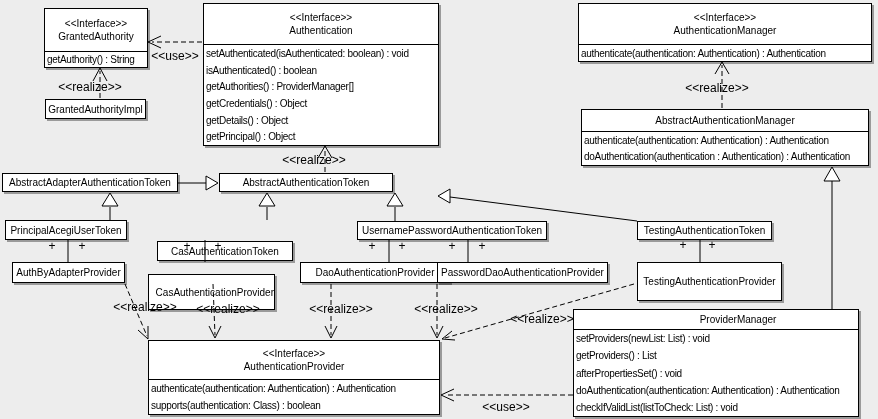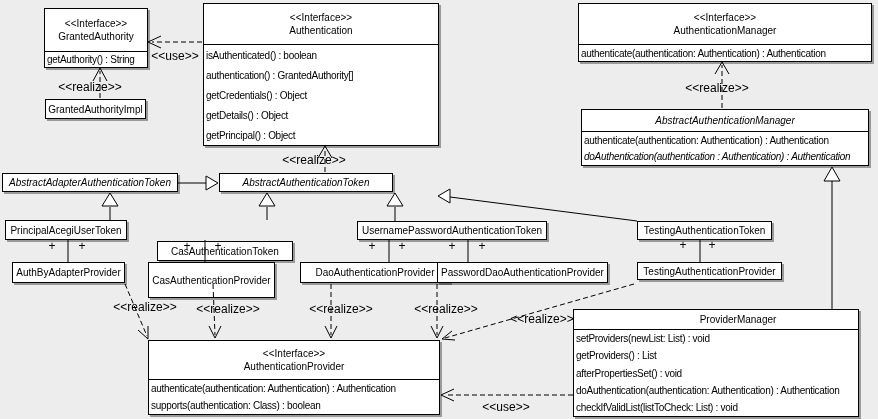--- a/index.html
+++ b/index.html
@@ -6,43 +6,43 @@
   .canvas{position:relative;width:878px;height:419px;background:#ededed;overflow:hidden;
           font-family:"Liberation Sans",sans-serif;color:#000;}
   .box{position:absolute;background:#fff;border:1px solid #000;box-sizing:border-box;
        box-shadow:2px 2px 0 rgba(0,0,0,0.35);display:flex;flex-direction:column;font-size:10px;}
   .title{display:flex;flex-direction:column;justify-content:center;align-items:center;
          border-bottom:1px solid #000;line-height:13px;flex:0 0 auto;overflow:hidden;white-space:nowrap;}
   .single .title{border-bottom:none;flex:1;}
   .methods{flex:1;display:flex;flex-direction:column;overflow:hidden;}
   .m{flex:1;display:flex;align-items:center;padding:0 2px;white-space:nowrap;overflow:hidden;
      letter-spacing:-0.3px;}
-  .it{font-style:italic;}
+  .it{}
   .elabel{position:absolute;font-size:12px;white-space:nowrap;transform:translate(-50%,-50%);}
   svg.edges{position:absolute;left:0;top:0;pointer-events:none;}
   svg.edges line,svg.edges polyline{stroke:#000;stroke-width:1;fill:none;}
   svg.edges polygon{fill:#fff;stroke:#000;stroke-width:1;}
   .dash{stroke-dasharray:5,3;}
 
   #b-ga{left:44px;top:8px;width:104px;height:60px;}   #b-ga .title{height:42px;}
   #b-gai{left:45px;top:99px;width:101px;height:20px;}
   #b-auth{left:203px;top:3px;width:236px;height:143px;} #b-auth .title{height:40px;}
   #b-am{left:578px;top:3px;width:294px;height:59px;}    #b-am .title{height:40px;}
   #b-aam{left:581px;top:109px;width:288px;height:57px;} #b-aam .title{height:21px;}
   #b-adat{left:2px;top:173px;width:176px;height:19px;}
   #b-aat{left:219px;top:173px;width:174px;height:19px;}
   #b-pt{left:5px;top:220px;width:122px;height:20px;}
   #b-ct{left:157px;top:220px;width:136px;height:20px;margin-top:21px;}
   #b-ut{left:357px;top:221px;width:190px;height:19px;}
   #b-tt{left:637px;top:221px;width:135px;height:19px;}
   #b-abap{left:12px;top:262px;width:113px;height:21px;}
-  #b-cp{left:148px;top:262px;width:127px;height:36px;}
+  #b-cp{left:148px;top:274px;width:127px;height:36px;align-items:flex-end;}
   #b-dp{left:300px;top:262px;width:150px;height:21px;}
   #b-pdp{left:437px;top:262px;width:171px;height:21px;}
-  #b-tp{left:637px;top:262px;width:145px;height:18px;}
+  #b-tp{left:637px;top:262px;width:145px;height:39px;}
   #b-ap{left:148px;top:340px;width:292px;height:75px;}  #b-ap .title{height:38px;}
   #b-pm{left:573px;top:309px;width:286px;height:108px;} #b-pm .title{height:19px;padding-left:44px;}
 </style>
 </head>
 <body>
 
 <div class="canvas">
 
   <div class="box" id="b-ga">
     <div class="title">
@@ -59,22 +59,23 @@
         <div>GrantedAuthorityImpl</div>
       </div>
   </div>
 
   <div class="box" id="b-auth">
     <div class="title">
       <div>&lt;&lt;Interface&gt;&gt;</div>
       <div>Authentication</div>
     </div>
     <div class="methods">
+      <div class="m">setAuthenticated(isAuthenticated: boolean) : void</div>
       <div class="m">isAuthenticated() : boolean</div>
-      <div class="m">authentication() : GrantedAuthority[]</div>
+      <div class="m">getAuthorities() : ProviderManager[]</div>
       <div class="m">getCredentials() : Object</div>
       <div class="m">getDetails() : Object</div>
       <div class="m">getPrincipal() : Object</div>
     </div>
   </div>
 
   <div class="box" id="b-am">
     <div class="title">
       <div>&lt;&lt;Interface&gt;&gt;</div>
       <div>AuthenticationManager</div>

